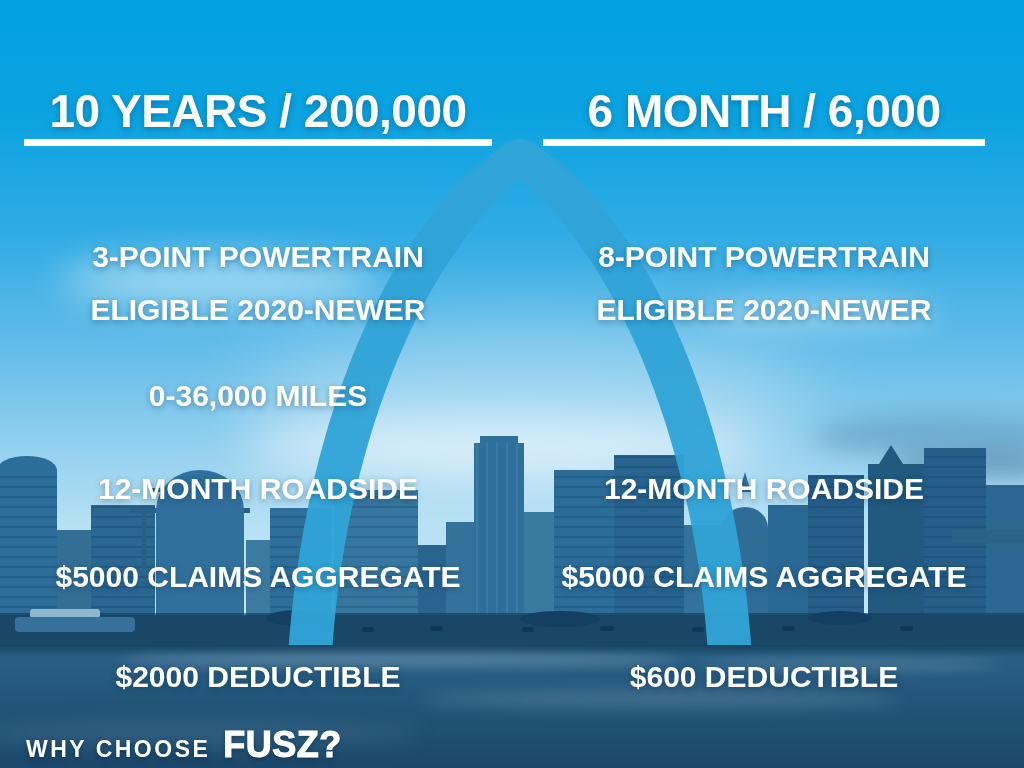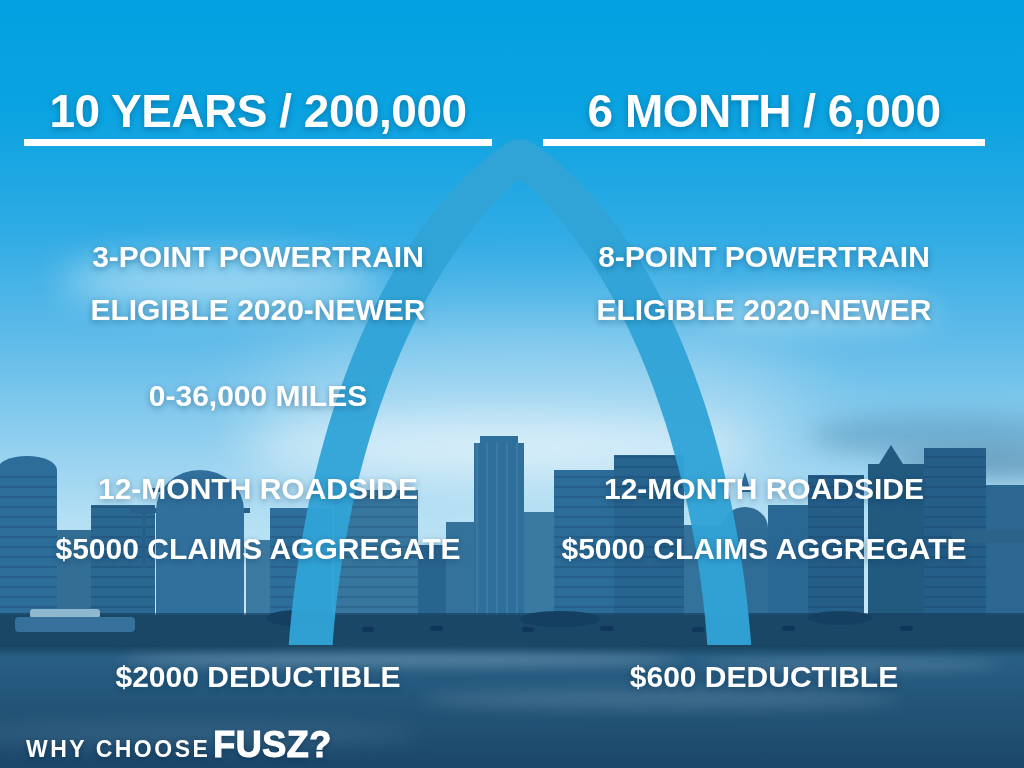--- a/index.html
+++ b/index.html
@@ -32,23 +32,23 @@
   
   .col{position:absolute;top:0;height:768px;z-index:10;color:var(--text,#fff);}
   .col-left{left:24px;width:468px;}
   .col-right{left:543px;width:442px;}
   .plan-header{position:absolute;top:84px;left:0;width:100%;text-align:center;
     font-size:46px;font-weight:700;letter-spacing:-.5px;padding-bottom:1px;
     border-bottom:7px solid var(--text,#fff);
     text-shadow:0 2px 6px rgba(0,45,80,.35);white-space:nowrap;}
   .feature{position:absolute;left:0;width:100%;text-align:center;font-size:30px;font-weight:700;
     text-shadow:0 2px 6px rgba(0,45,80,.38);white-space:nowrap;}
-  .r0{top:192px;margin-top:48px;} .r1{top:293px;} .r2{top:379px;} .r3{top:472px;} .r4{top:532px;} .r5{top:660px;}
+  .r0{top:192px;margin-top:48px;} .r1{top:293px;} .r2{top:379px;} .r3{top:472px;} .r4{top:560px;} .r5{top:660px;}
 
-  .footer{position:absolute;left:26px;top:724px;z-index:11;display:flex;align-items:baseline;gap:3px;
+  .footer{position:absolute;left:26px;top:724px;z-index:11;display:flex;align-items:baseline;gap:13px;
     color:var(--text,#fff);text-shadow:0 2px 5px rgba(0,30,60,.5);}
   .footer .prefix{font-size:23px;font-weight:700;letter-spacing:2.5px;}
   .footer .brand{font-size:36px;font-weight:700;letter-spacing:.5px;-webkit-text-stroke:1.1px #fff;}
 </style>
 </head>
 <body>
 
 <div class="stage">
 
   <div class="sky"></div>

